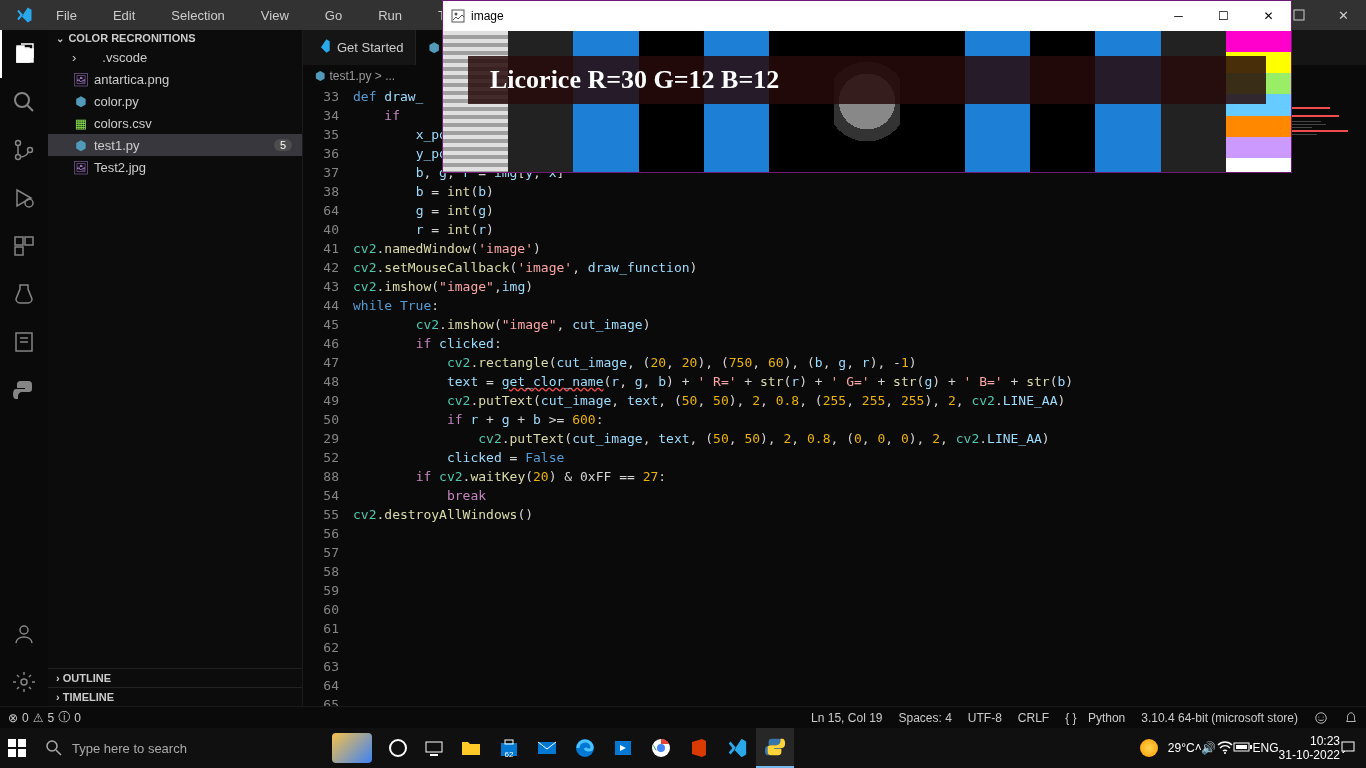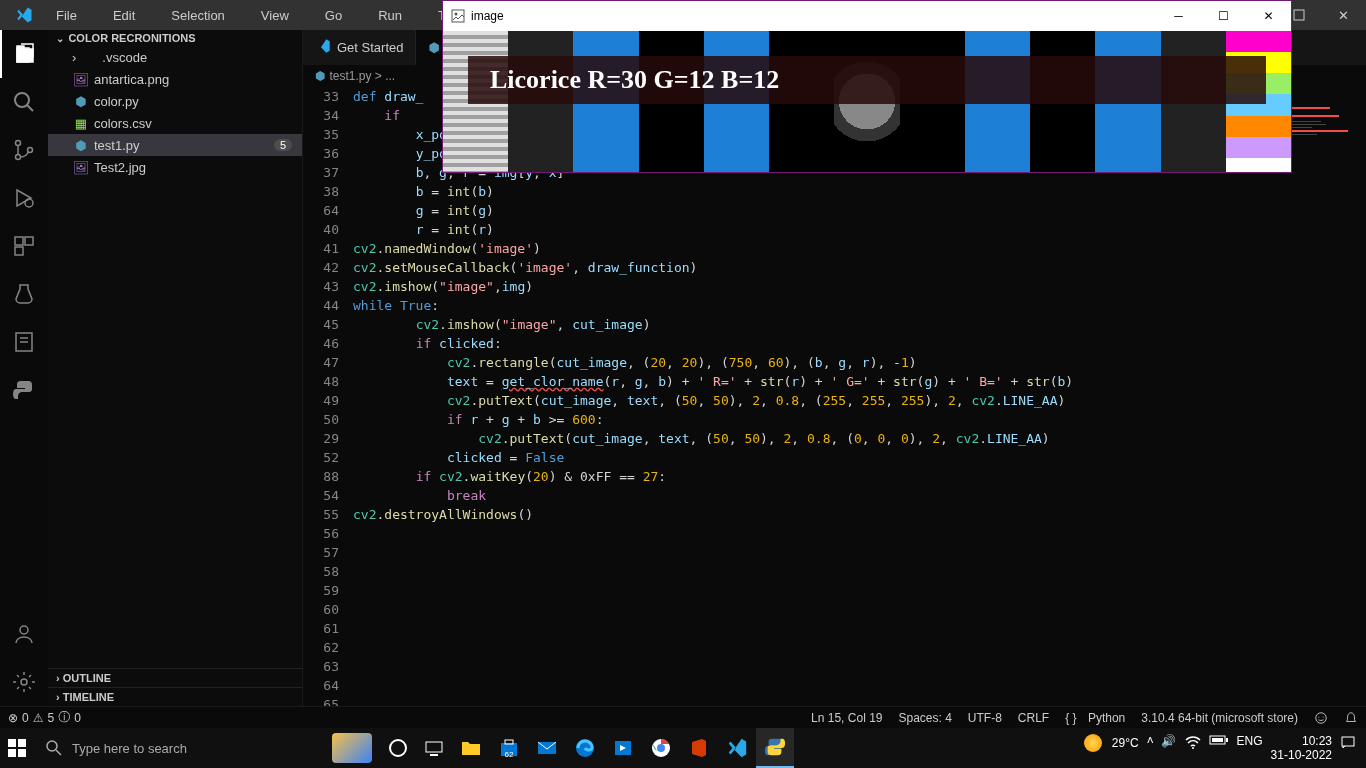--- a/index.html
+++ b/index.html
@@ -63,21 +63,21 @@
 .statusbar { position: absolute; bottom: 40px; left: 0; right: 0; height: 22px; background: #0a0a0a; display: flex; align-items: center; color: #ccc; font-size: 12px; border-top: 1px solid #1a1a1a; }
 .status-item { padding: 0 8px; cursor: pointer; display: flex; align-items: center; gap: 4px; }
 .status-spacer { flex: 1; }
 
 
 .taskbar { position: absolute; bottom: 0; left: 0; right: 0; height: 40px; background: #101010; display: flex; align-items: center; }
 .task-item { height: 40px; padding: 0 8px; display: flex; align-items: center; cursor: pointer; color: #fff; }
 .task-item.active { background: #272727; border-bottom: 2px solid #76b9ed; }
 .search-box { height: 40px; width: 290px; display: flex; align-items: center; padding: 0 12px; color: #aaa; gap: 10px; cursor: text; }
 .task-spacer { flex: 1; }
-.tray { display: flex; align-items: flex-start; color: #fff; gap: 8px; padding-right: 10px; font-size: 12px; }
+.tray { display: flex; align-items: center; color: #fff; padding-right: 10px; font-size: 12px; }
 .tray-group { display: flex; align-items: center; gap: 10px; }
 .clock { text-align: right; line-height: 1.2; font-size: 12px; }
 
 
 .image-window { position: absolute; left: 442px; top: 0; width: 850px; background: #eab308; border: 1px solid #701a75; z-index: 100; }
 .image-titlebar { height: 30px; background: #fff; display: flex; align-items: center; color: #000; padding-left: 8px; font-size: 12px; gap: 6px; }
 .image-titlebar .win-controls2 { margin-left: auto; display: flex; }
 .win-btn2 { width: 45px; height: 30px; display: flex; align-items: center; justify-content: center; cursor: pointer; color: #000; }
 .image-content { height: 141px; background: #000; position: relative; overflow: hidden; }
 .image-content .hw-bg { position: absolute; inset: 0; display: flex; }

